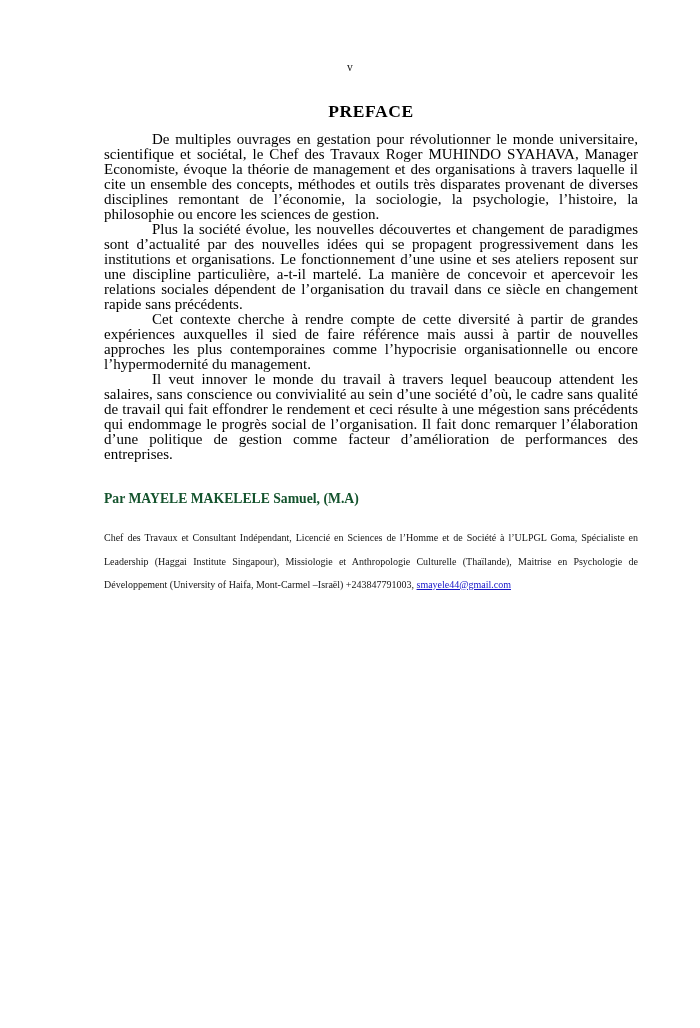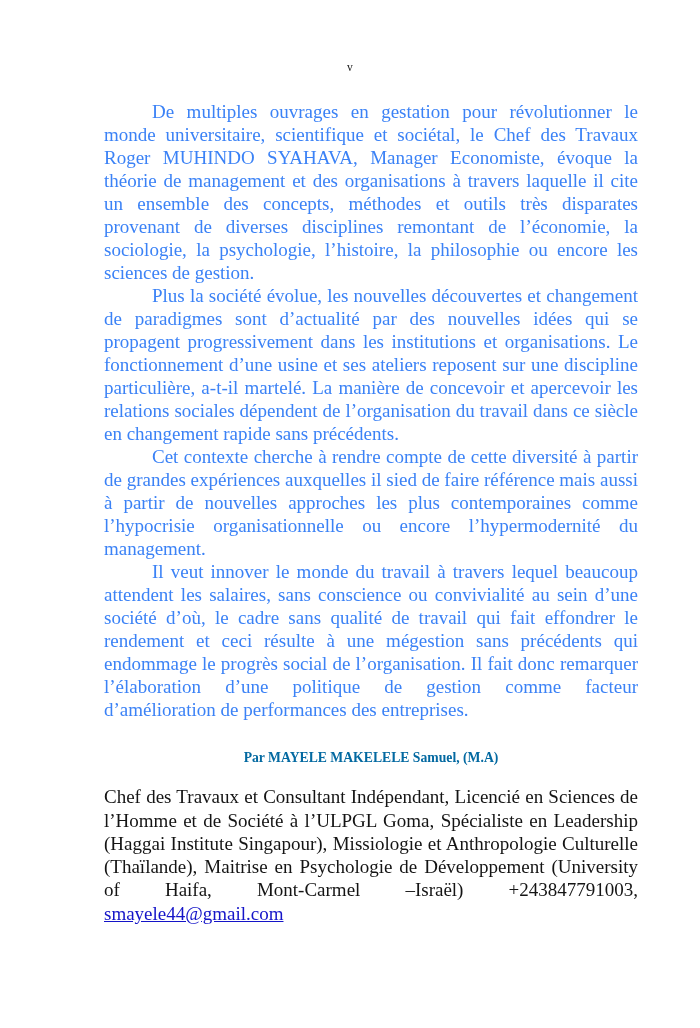--- a/index.html
+++ b/index.html
@@ -49,65 +49,66 @@
     letter-spacing: 0.6px;
     line-height: 22px;
     margin: 0 0 10px 0;
     color: #000;
   }
 
   p.body-par {
     margin: 0;
     text-align: justify;
     text-justify: inter-word;
-    font-size: 19px;
-    line-height: 23px;
+    font-size: 15px;
+    line-height: 15px;
     text-indent: 48px;
-    color: #3b82f6;
+    color: #000000;
     hyphens: none;
   }
 
   .sig-block {
     margin-top: 25px;
   }
 
   .sig-name {
     margin: 0;
     font-size: 13.7px;
     line-height: 23.3px;
     font-weight: bold;
-    text-align: center;
-    color: #0369a1;
+    text-align: left;
+    color: #14532d;
   }
 
   .sig-credentials {
     margin: 16px 0 0 0;
     text-align: justify;
     text-justify: inter-word;
-    font-size: 19px;
+    font-size: 10px;
     line-height: 23.3px;
     text-indent: 0;
     color: #141414;
     font-family: Liberation Serif, serif;
   }
 
   a.email-link {
     color: #1414c8;
     text-decoration: underline;
   }
 </style>
 </head>
 <body>
 
 <div class="page">
 
   <div class="folio">v</div>
 
   <div class="content">
 
+    <h1 class="heading">PREFACE</h1>
 
     <p class="body-par">De multiples ouvrages en gestation pour révolutionner le monde universitaire, scientifique et sociétal, le Chef des Travaux Roger MUHINDO SYAHAVA, Manager Economiste, évoque la théorie de management et des organisations à travers laquelle il cite un ensemble des concepts, méthodes et outils très disparates provenant de diverses disciplines remontant de l’économie, la sociologie, la psychologie, l’histoire, la philosophie ou encore les sciences de gestion.</p>
     <p class="body-par">Plus la société évolue, les nouvelles découvertes et changement de paradigmes sont d’actualité par des nouvelles idées qui se propagent progressivement dans les institutions et organisations. Le fonctionnement d’une usine et ses ateliers reposent sur une discipline particulière, a-t-il martelé. La manière de concevoir et apercevoir les relations sociales dépendent de l’organisation du travail dans ce siècle en changement rapide sans précédents.</p>
     <p class="body-par">Cet contexte cherche à rendre compte de cette diversité à partir de grandes expériences auxquelles il sied de faire référence mais aussi à partir de nouvelles approches les plus contemporaines comme l’hypocrisie organisationnelle ou encore l’hypermodernité du management.</p>
     <p class="body-par">Il veut innover le monde du travail à travers lequel beaucoup attendent les salaires, sans conscience ou convivialité au sein d’une société d’où, le cadre sans qualité de travail qui fait effondrer le rendement et ceci résulte à une mégestion sans précédents qui endommage le progrès social de l’organisation. Il fait donc remarquer l’élaboration d’une politique de gestion comme facteur d’amélioration de performances des entreprises.</p>
 
     <div class="sig-block">
       <p class="sig-name">Par MAYELE MAKELELE Samuel, (M.A)</p>
       <p class="sig-credentials"><span>Chef des Travaux et Consultant Indépendant, Licencié en Sciences de l’Homme et de Société à l’ULPGL Goma, Spécialiste en Leadership (Haggai Institute Singapour), Missiologie et Anthropologie Culturelle (Thaïlande), Maitrise en Psychologie de Développement (University of Haifa, Mont-Carmel –Israël) +243847791003, </span><a class="email-link" href="#">smayele44@gmail.com</a></p>
     </div>

